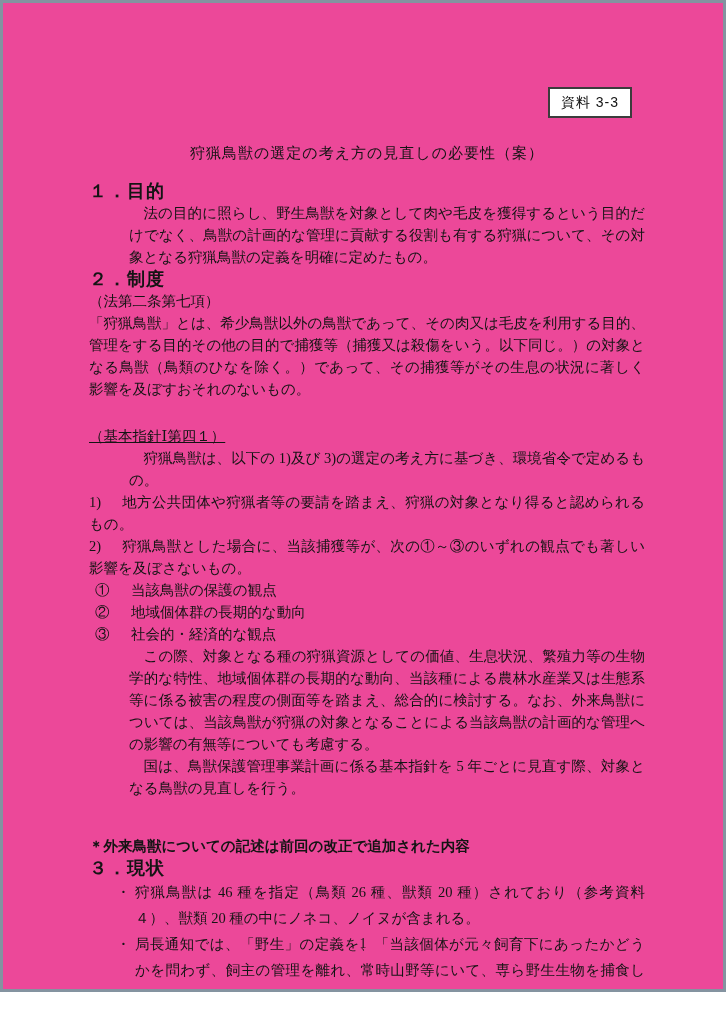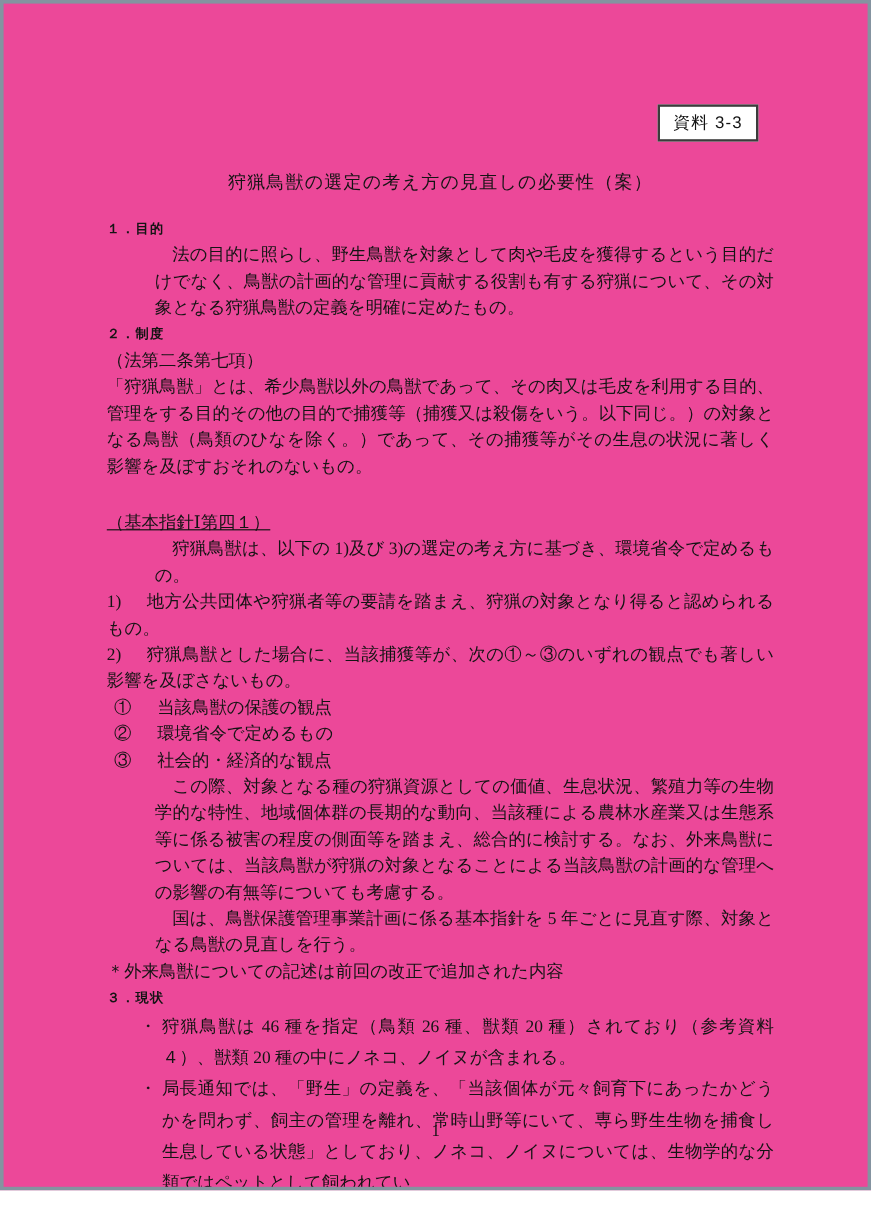--- a/index.html
+++ b/index.html
@@ -46,41 +46,42 @@
     padding-top: 123px;
     text-align: center;
     font-size: 15px;
     font-weight: normal;
     letter-spacing: 1px;
   }
 
   h2.heading {
     margin: 0;
     font-family: "Liberation Sans", "DejaVu Sans", sans-serif;
-    font-size: 11px;
+    font-size: 18px;
     font-weight: bold;
     letter-spacing: 1px;
   }
   .h-purpose { margin-top: 20px; }
   .h-system  { margin-top: 27px; }
   .h-status  { margin-top: 20px; }
 
   p { margin: 0; text-align: justify; }
   .indent { text-indent: 1em; margin-left: 40px; }
   .gap-top { margin-top: 25px; text-decoration: underline; }
 
   .num-item .marker { display: inline-block; width: 33px; }
 
   .circle-item { padding-left: 6px; }
   .circle-item .marker { display: inline-block; width: 36px; }
 
   .note {
     font-family: "Liberation Sans", "DejaVu Sans", sans-serif;
-    font-weight: normal;
+    font-weight: bold;
     text-align: left;
+    margin-top: 36px;
   }
 
   .bullet-item {
     display: flex;
     line-height: 26px;
     padding-left: 27px;
     text-align: justify;
   }
   .bullet-item .bullet { width: 19px; flex: none; }
   .bullet-item .btext  { flex: 1; }
@@ -114,21 +115,21 @@
     <p>（法第二条第七項）</p>
     <p>「狩猟鳥獣」とは、希少鳥獣以外の鳥獣であって、その肉又は毛皮を利用する目的、管理をする目的その他の目的で捕獲等（捕獲又は殺傷をいう。以下同じ。）の対象となる鳥獣（鳥類のひなを除く。）であって、その捕獲等がその生息の状況に著しく影響を及ぼすおそれのないもの。</p>
 
     <p class="gap-top">（基本指針Ⅰ第四１）</p>
     <p class="indent">狩猟鳥獣は、以下の 1)及び 3)の選定の考え方に基づき、環境省令で定めるもの。</p>
 
     <p class="num-item"><span class="marker">1)</span><span>地方公共団体や狩猟者等の要請を踏まえ、狩猟の対象となり得ると認められるもの。</span></p>
     <p class="num-item"><span class="marker">2)</span><span>狩猟鳥獣とした場合に、当該捕獲等が、次の①～③のいずれの観点でも著しい影響を及ぼさないもの。</span></p>
 
     <p class="circle-item"><span class="marker">①</span><span>当該鳥獣の保護の観点</span></p>
-    <p class="circle-item"><span class="marker">②</span><span>環境省令で定めるもの</span></p>
+    <p class="circle-item"><span class="marker">②</span><span>地域個体群の長期的な動向</span></p>
     <p class="circle-item"><span class="marker">③</span><span>社会的・経済的な観点</span></p>
 
     <p class="indent">この際、対象となる種の狩猟資源としての価値、生息状況、繁殖力等の生物学的な特性、地域個体群の長期的な動向、当該種による農林水産業又は生態系等に係る被害の程度の側面等を踏まえ、総合的に検討する。なお、外来鳥獣については、当該鳥獣が狩猟の対象となることによる当該鳥獣の計画的な管理への影響の有無等についても考慮する。</p>
     <p class="indent">国は、鳥獣保護管理事業計画に係る基本指針を 5 年ごとに見直す際、対象となる鳥獣の見直しを行う。</p>
     <p class="note">＊外来鳥獣についての記述は前回の改正で追加された内容</p>
 
     <h2 class="heading h-status">３．現状</h2>
 
     <div class="bullet-item">
       <span class="bullet">・</span>

